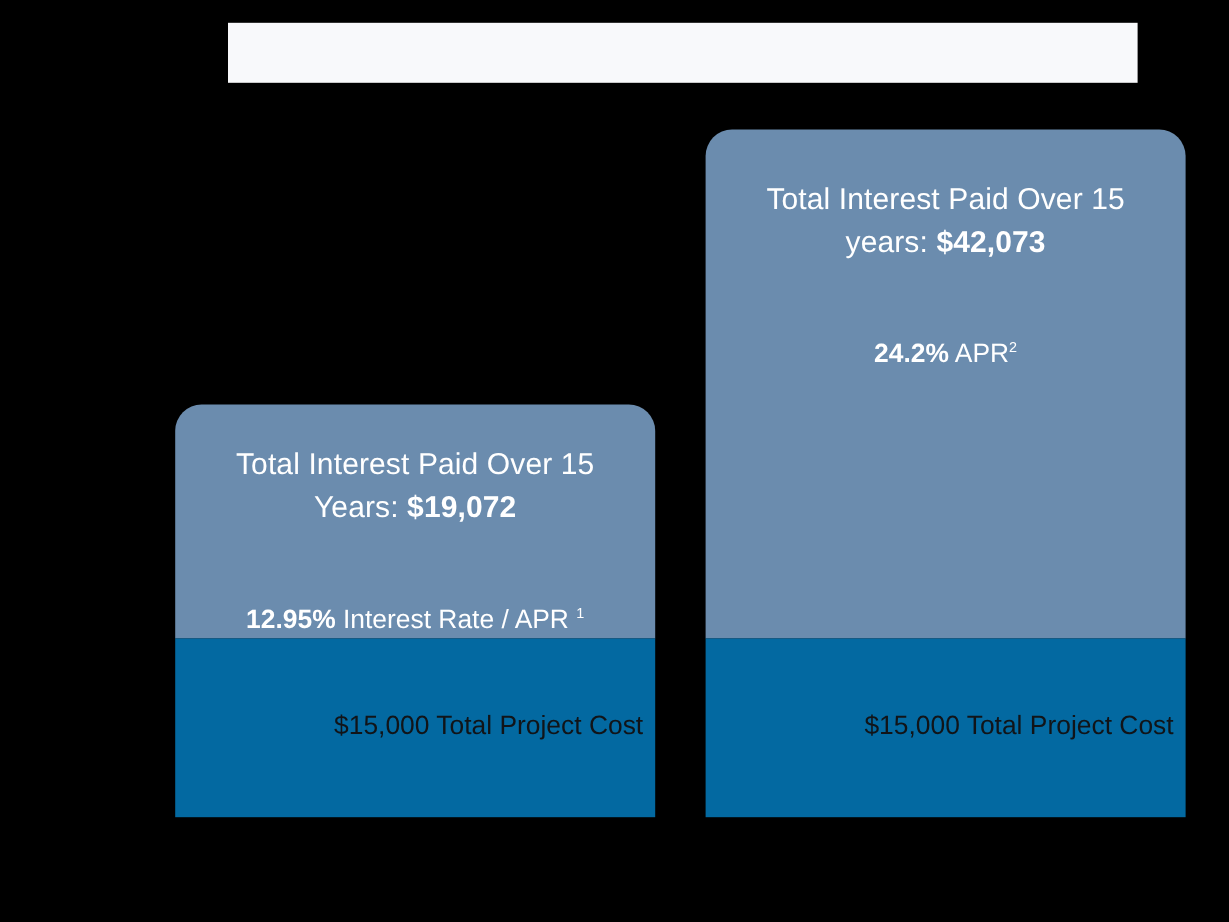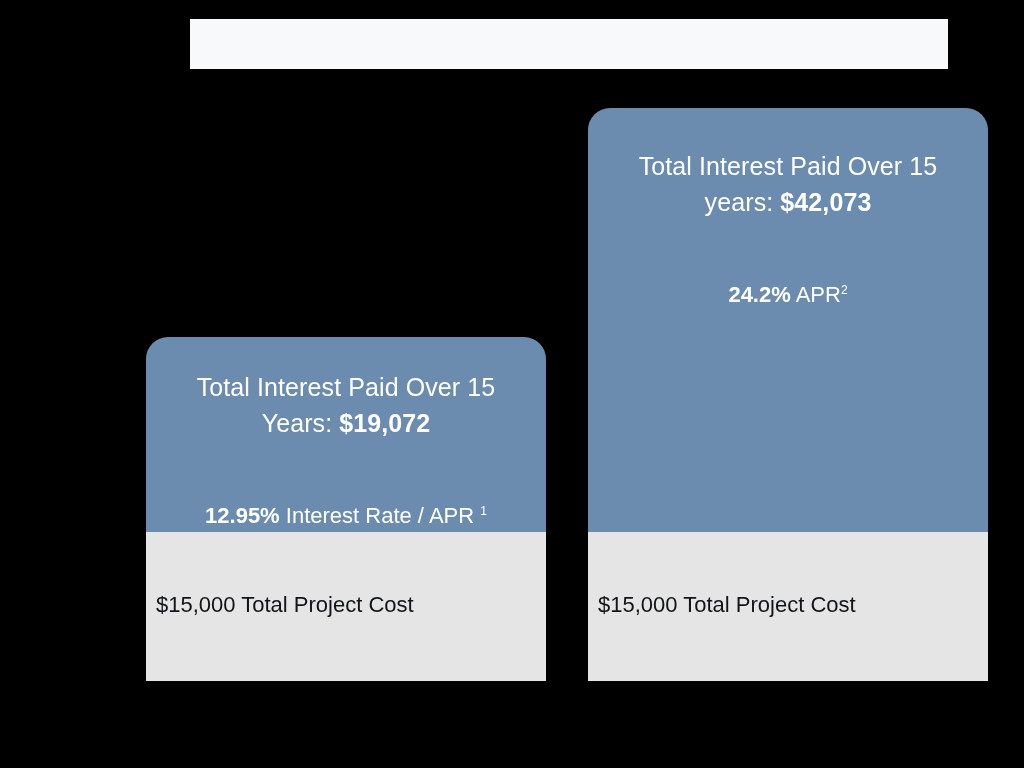--- a/index.html
+++ b/index.html
@@ -35,23 +35,23 @@
     box-sizing: border-box;
     background: #6B8CAE;
     border-top-left-radius: 22px;
     border-top-right-radius: 22px;
     color: #FFFFFF;
     text-align: center;
     position: relative;
   }
   .bar-principal {
     box-sizing: border-box;
-    background: #e5e5e5;
+    background: #0369a1;
     color: #111418;
-    text-align: left;
+    text-align: right;
     position: relative;
   }
 
   
   .interest-headline {
     position: absolute;
     left: 0;
     right: 0;
     font-size: 25px;
     line-height: 36px;

